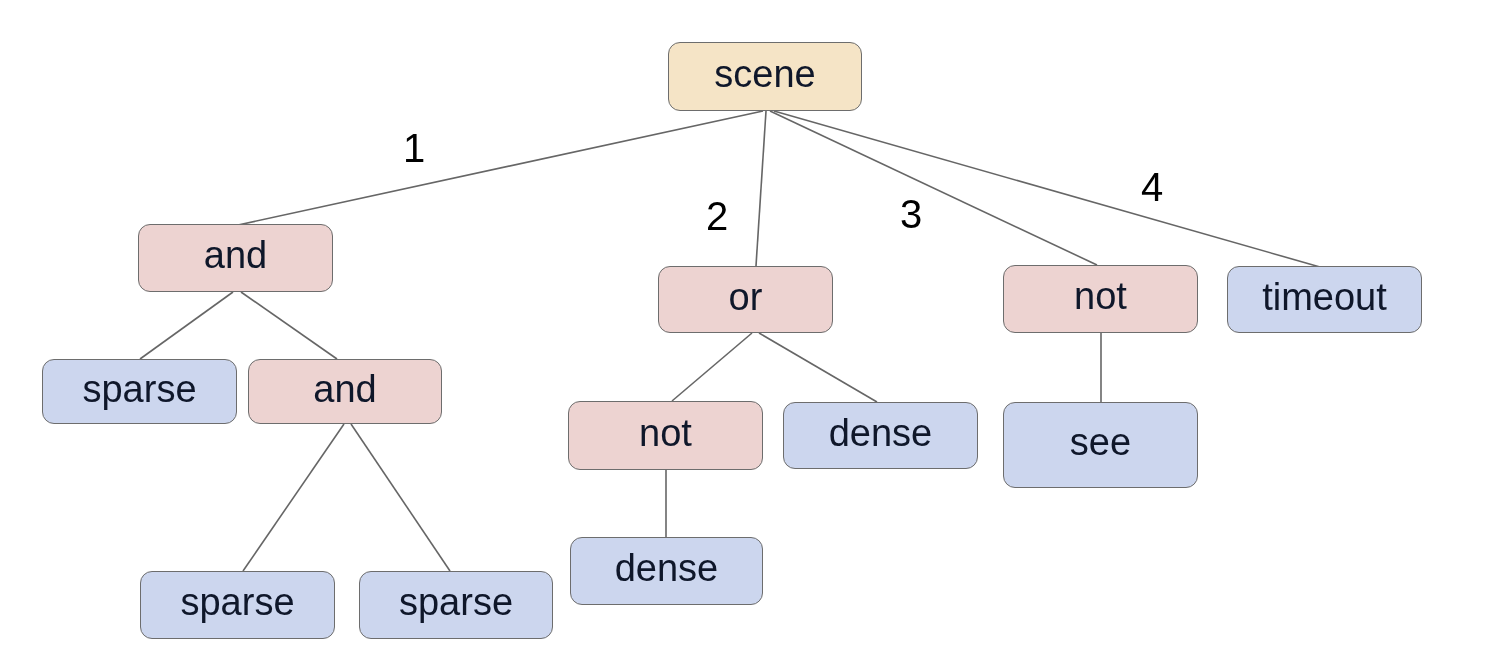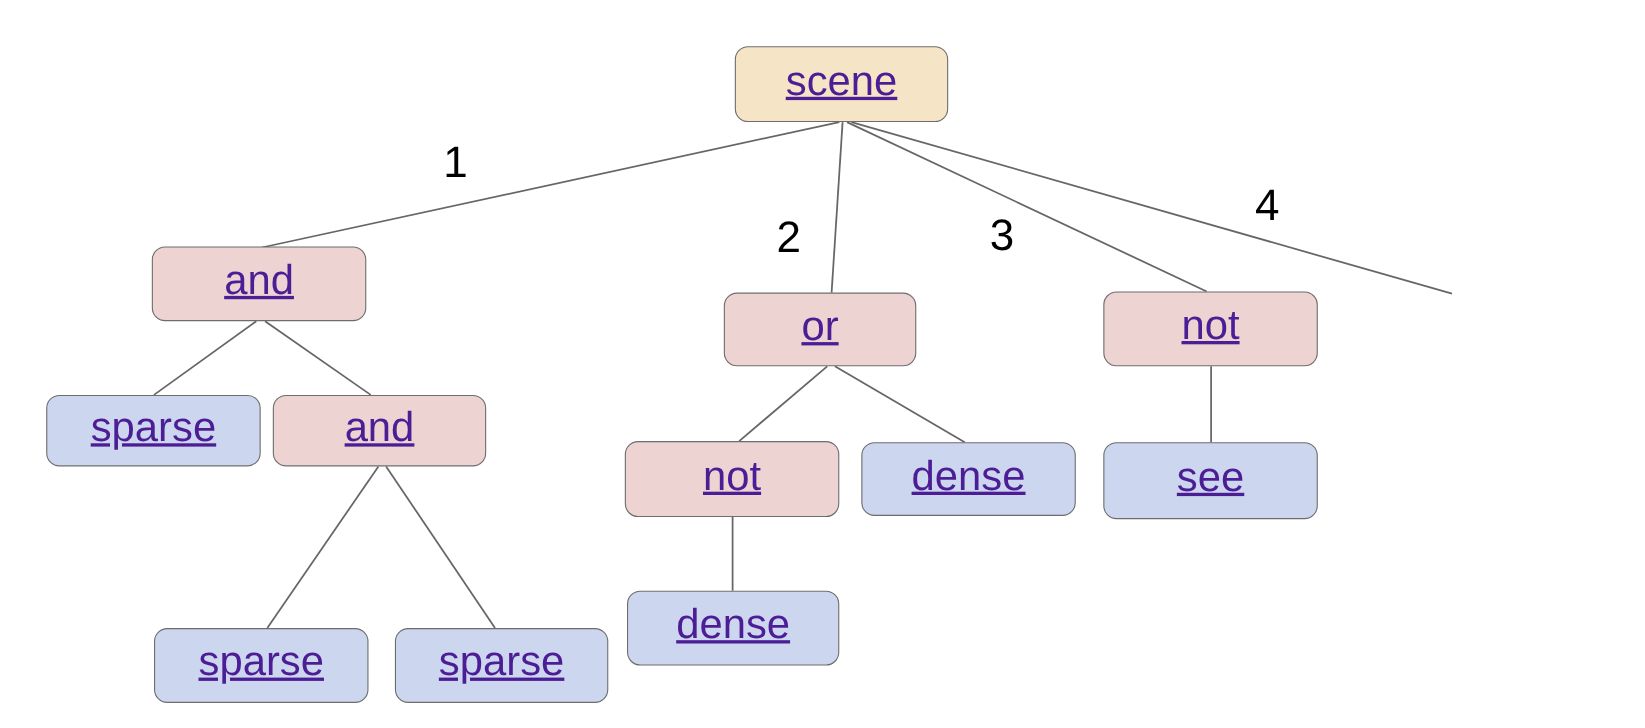--- a/index.html
+++ b/index.html
@@ -28,23 +28,22 @@
   .node {
     position: absolute;
     box-sizing: border-box;
     border: 1.6px solid #6d6d6d;
     border-radius: 12px;
     display: flex;
     align-items: center;
     justify-content: center;
     font-size: 38px;
     line-height: 1;
-    color: #4c1d95;
+    color: #0f172a;
     padding-bottom: 6px;
-    text-decoration: underline;
   }
   .edge-label {
     position: absolute;
     transform: translate(-50%, -50%);
     font-size: 40px;
     color: #000000;
     line-height: 1;
   }
 </style>
 </head>
@@ -69,22 +68,23 @@
 
   <div class="edge-label" style="left:414px;top:148px">1</div>
   <div class="edge-label" style="left:717px;top:216px">2</div>
   <div class="edge-label" style="left:911px;top:214px">3</div>
   <div class="edge-label" style="left:1152px;top:187px">4</div>
 
   <div class="node" style="left: 668px; top: 42px; width: 194px; height: 69px; background: rgb(245, 228, 198);">scene</div>
   <div class="node" style="left: 138px; top: 224px; width: 195px; height: 68px; background: rgb(237, 211, 209);">and</div>
   <div class="node" style="left: 658px; top: 266px; width: 175px; height: 67px; background: rgb(237, 211, 209);">or</div>
   <div class="node" style="left: 1003px; top: 265px; width: 195px; height: 68px; background: rgb(237, 211, 209);">not</div>
+  <div class="node" style="left: 1227px; top: 266px; width: 195px; height: 67px; background: rgb(204, 214, 238);">timeout</div>
   <div class="node" style="left: 42px; top: 359px; width: 195px; height: 65px; background: rgb(204, 214, 238);">sparse</div>
   <div class="node" style="left: 248px; top: 359px; width: 194px; height: 65px; background: rgb(237, 211, 209);">and</div>
   <div class="node" style="left: 568px; top: 401px; width: 195px; height: 69px; background: rgb(237, 211, 209);">not</div>
   <div class="node" style="left: 783px; top: 402px; width: 195px; height: 67px; background: rgb(204, 214, 238);">dense</div>
-  <div class="node" style="left: 1003px; top: 402px; width: 195px; height: 70px; background: rgb(204, 214, 238);">see</div>
+  <div class="node" style="left: 1003px; top: 402px; width: 195px; height: 86px; background: rgb(204, 214, 238);">see</div>
   <div class="node" style="left: 140px; top: 571px; width: 195px; height: 68px; background: rgb(204, 214, 238);">sparse</div>
   <div class="node" style="left: 359px; top: 571px; width: 194px; height: 68px; background: rgb(204, 214, 238);">sparse</div>
   <div class="node" style="left: 570px; top: 537px; width: 193px; height: 68px; background: rgb(204, 214, 238);">dense</div>
 
 </div>
 
 </body></html>

